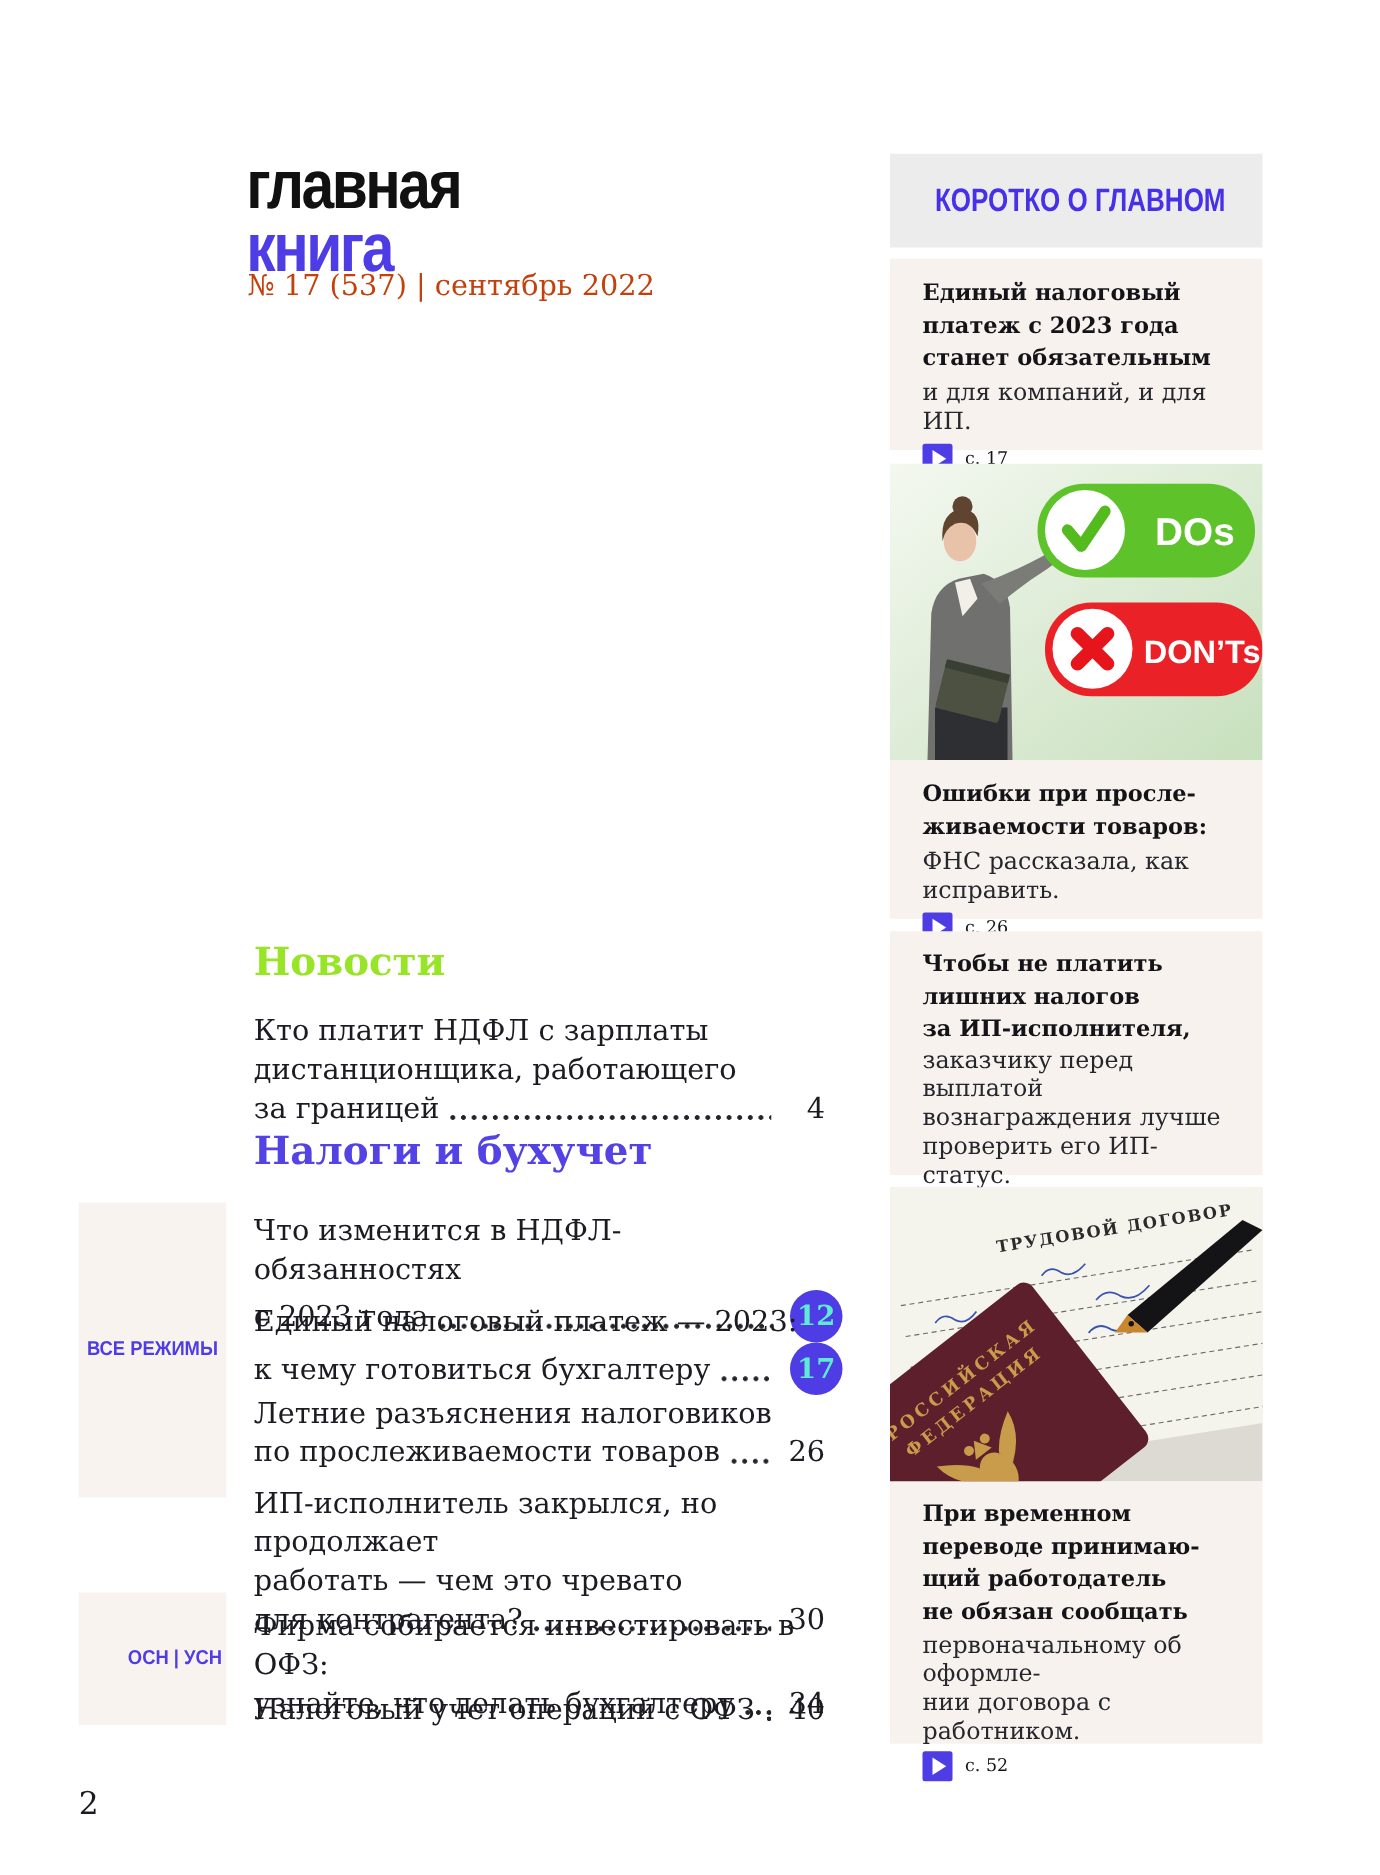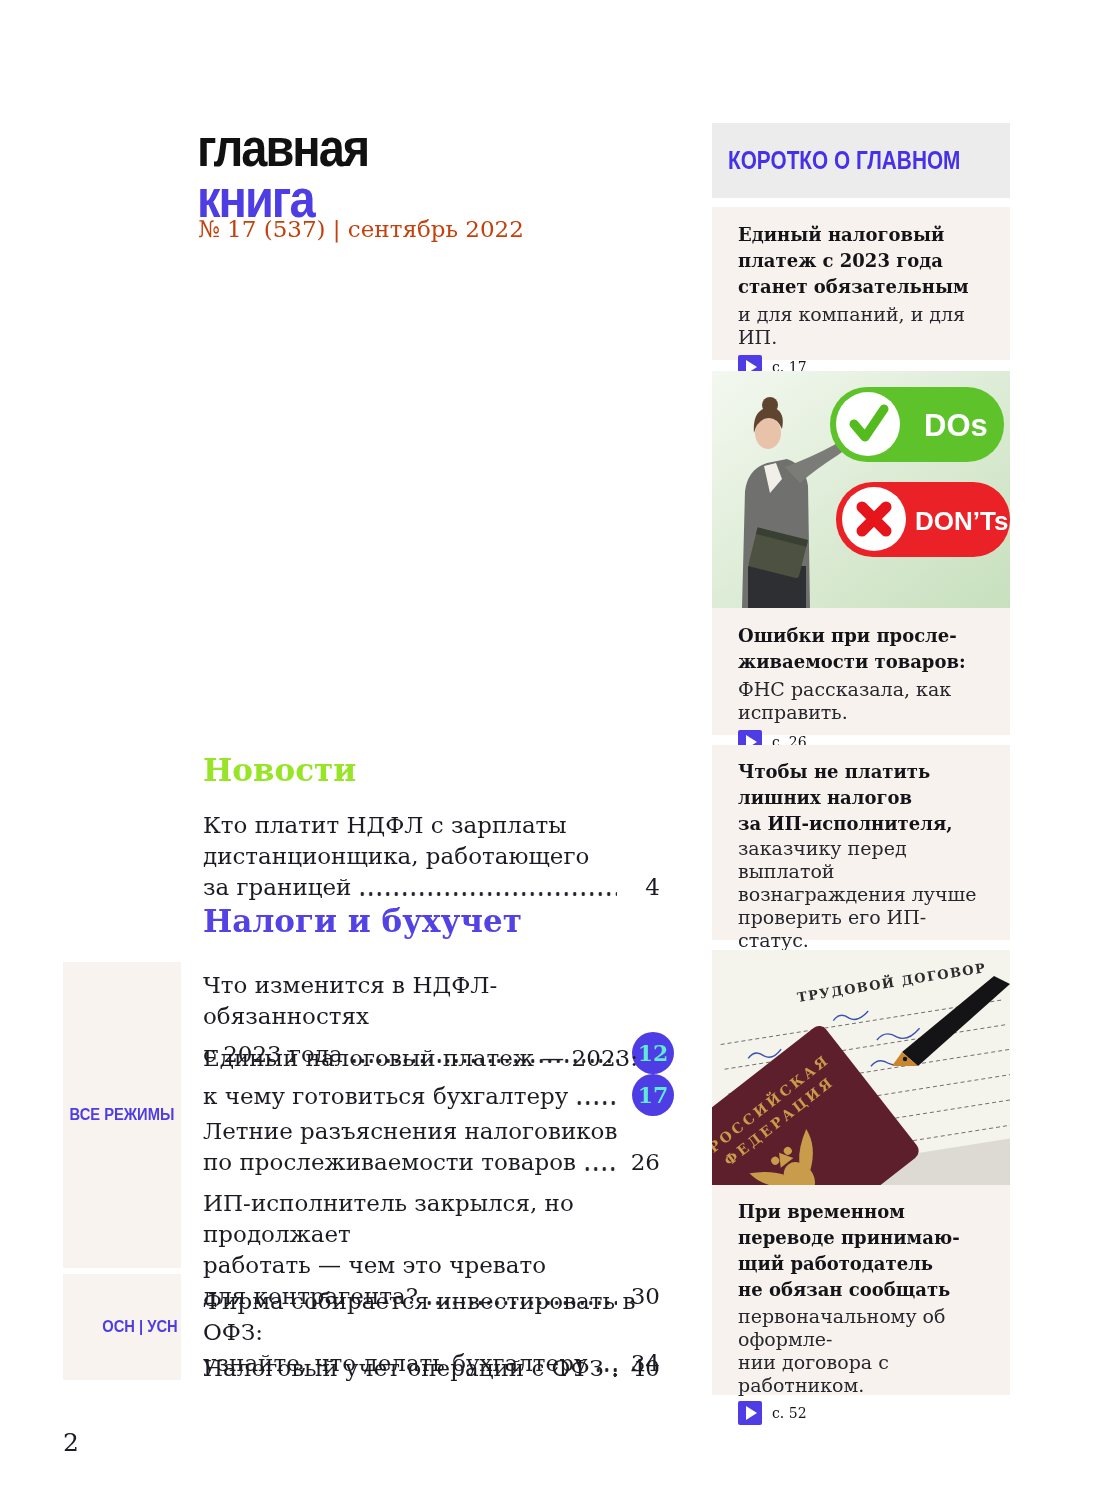--- a/index.html
+++ b/index.html
@@ -27,30 +27,30 @@
         background-image:radial-gradient(circle,#23232b 1.7px,transparent 2px);
         background-size:8.5px 4px;background-position:0 50%;background-repeat:repeat-x;}
   .num{min-width:36px;text-align:right;}
   .badge{width:42px;height:42px;border-radius:50%;background:#4e3ce4;color:#5eead4;
          display:flex;align-items:center;justify-content:center;
          font-weight:bold;font-size:22px;margin:0 -14px -4px 6px;flex:0 0 auto;}
 
   
   .rail{position:absolute;left:63px;width:118px;background:#f9f3f0;
         display:flex;align-items:center;justify-content:center;}
-  .rail1{top:962px;height:306px;}
+  .rail1{top:962px;height:236px;}
   .rail2{top:1274px;height:106px;justify-content:flex-end;}
   .rail-label{font-family:"Liberation Sans","DejaVu Sans",sans-serif;font-weight:bold;
               font-size:16px;color:#4e3ce4;transform:scaleX(.92);white-space:nowrap;}
 
   .folio{position:absolute;left:63px;top:1428px;font-size:25px;color:#1b1b22;}
 
   
   .bar{position:absolute;left:712px;top:123px;width:298px;height:75px;background:#ececec;
-       display:flex;align-items:center;padding-left:16px;box-sizing:border-box;}
+       display:flex;align-items:center;padding-left:36px;box-sizing:border-box;}
   .bar-label{font-family:"Liberation Sans","DejaVu Sans",sans-serif;font-weight:bold;
              font-size:26px;color:#4631e8;transform:scaleX(.8);transform-origin:left center;white-space:nowrap;}
 
   .card{position:absolute;left:712px;width:298px;background:#f8f2ee;box-sizing:border-box;}
   .card1{top:207px;height:153px;}
   .card2{top:371px;height:364px;}
   .card3{top:745px;height:195px;}
   .card4{top:950px;height:445px;}
   .card .pad{padding:15px 22px 10px 26px;}
   .tline{font-weight:bold;font-size:18px;line-height:26px;color:#141418;}

